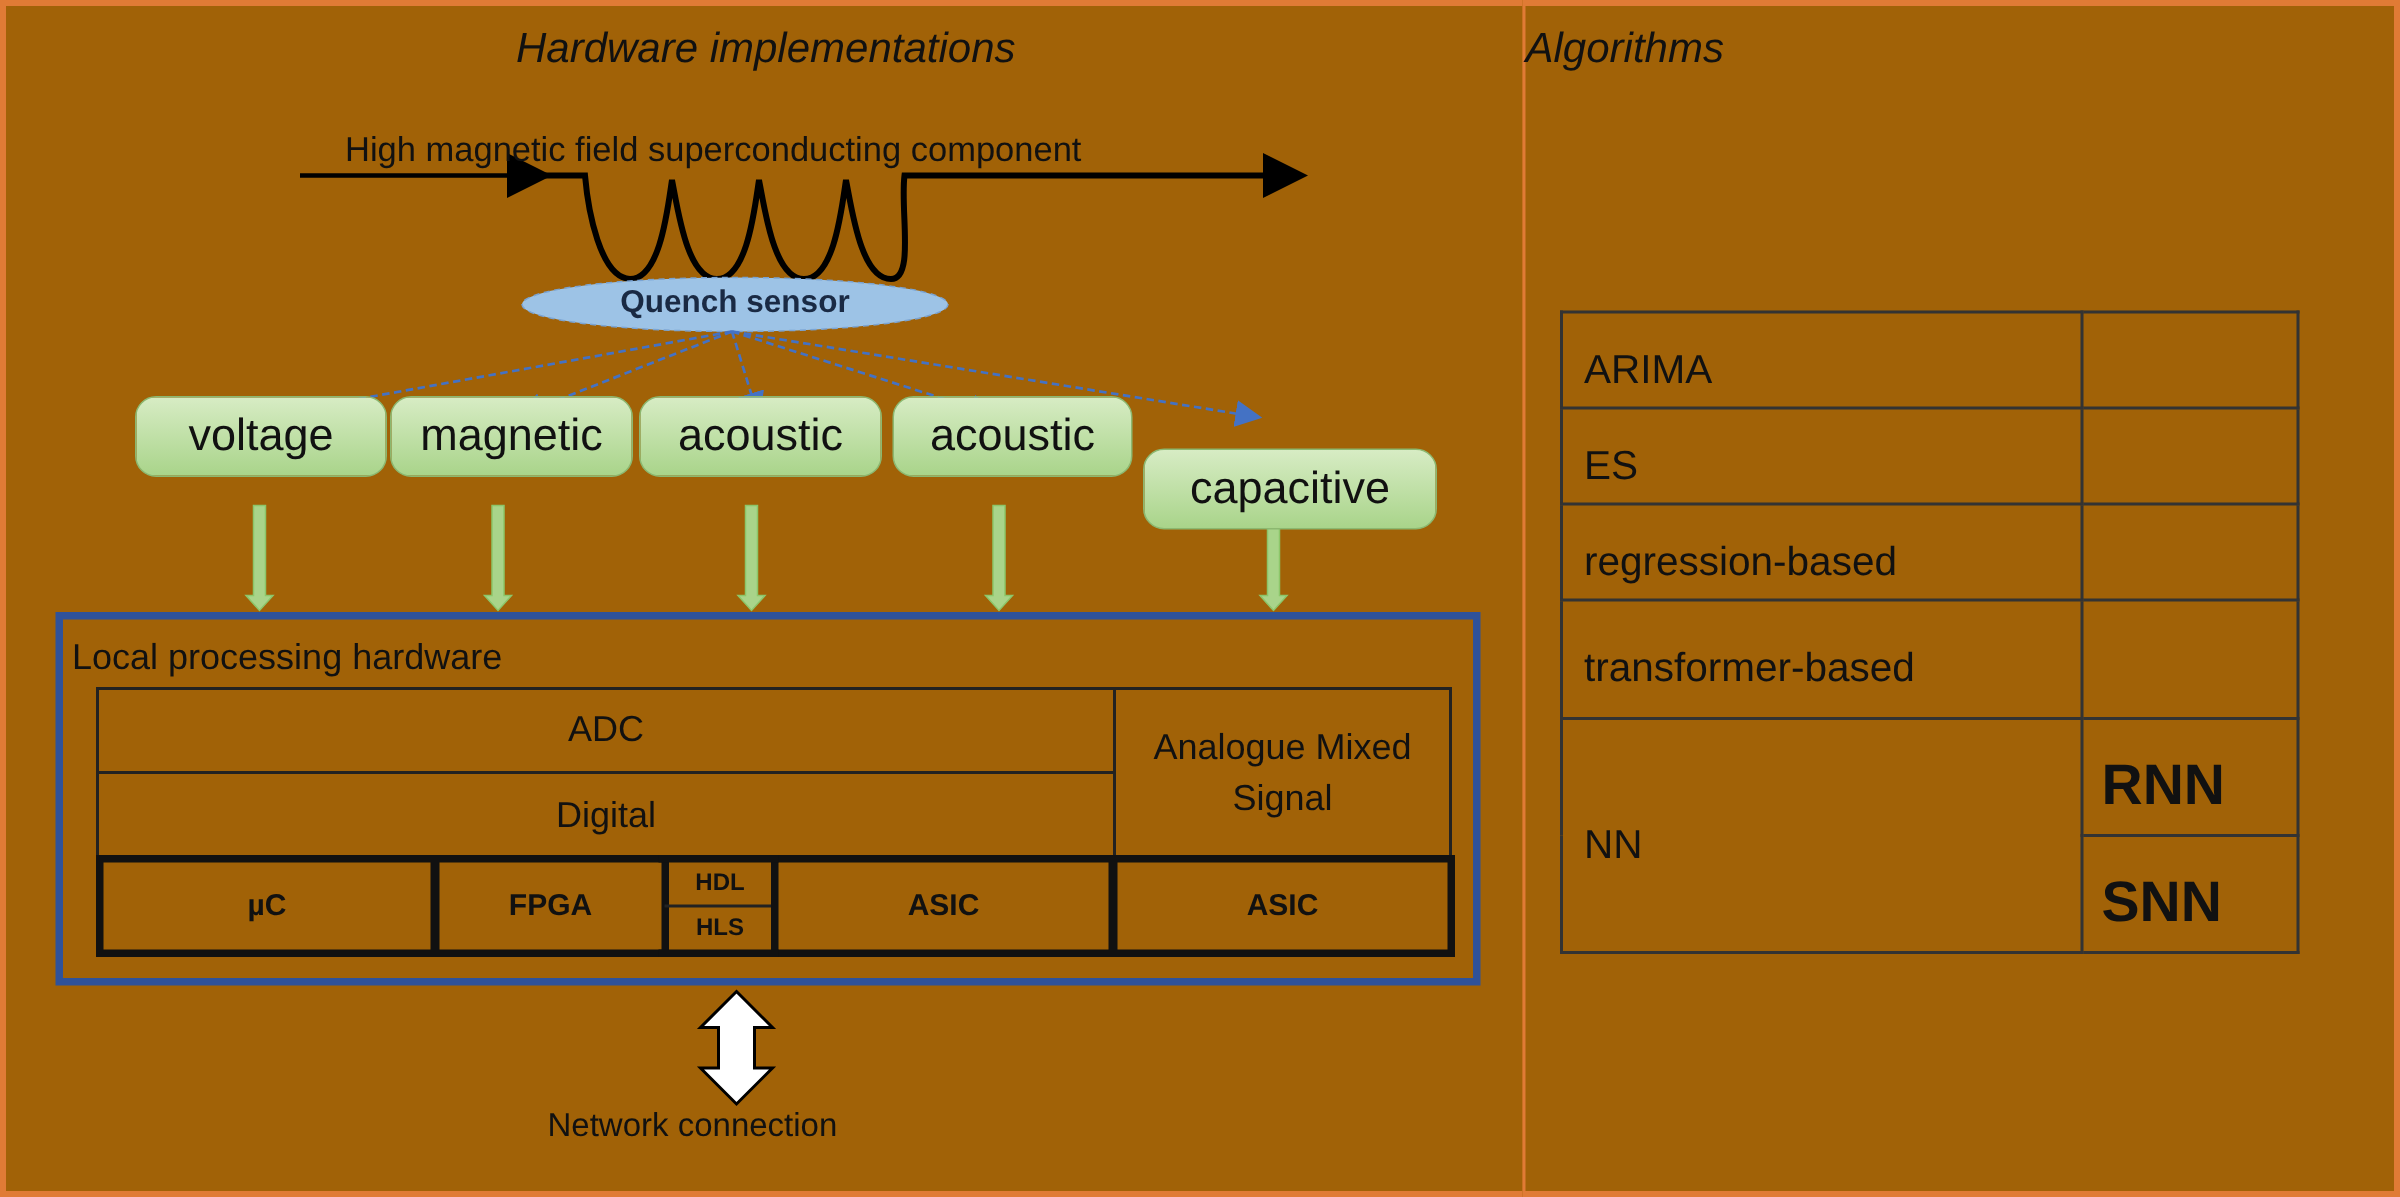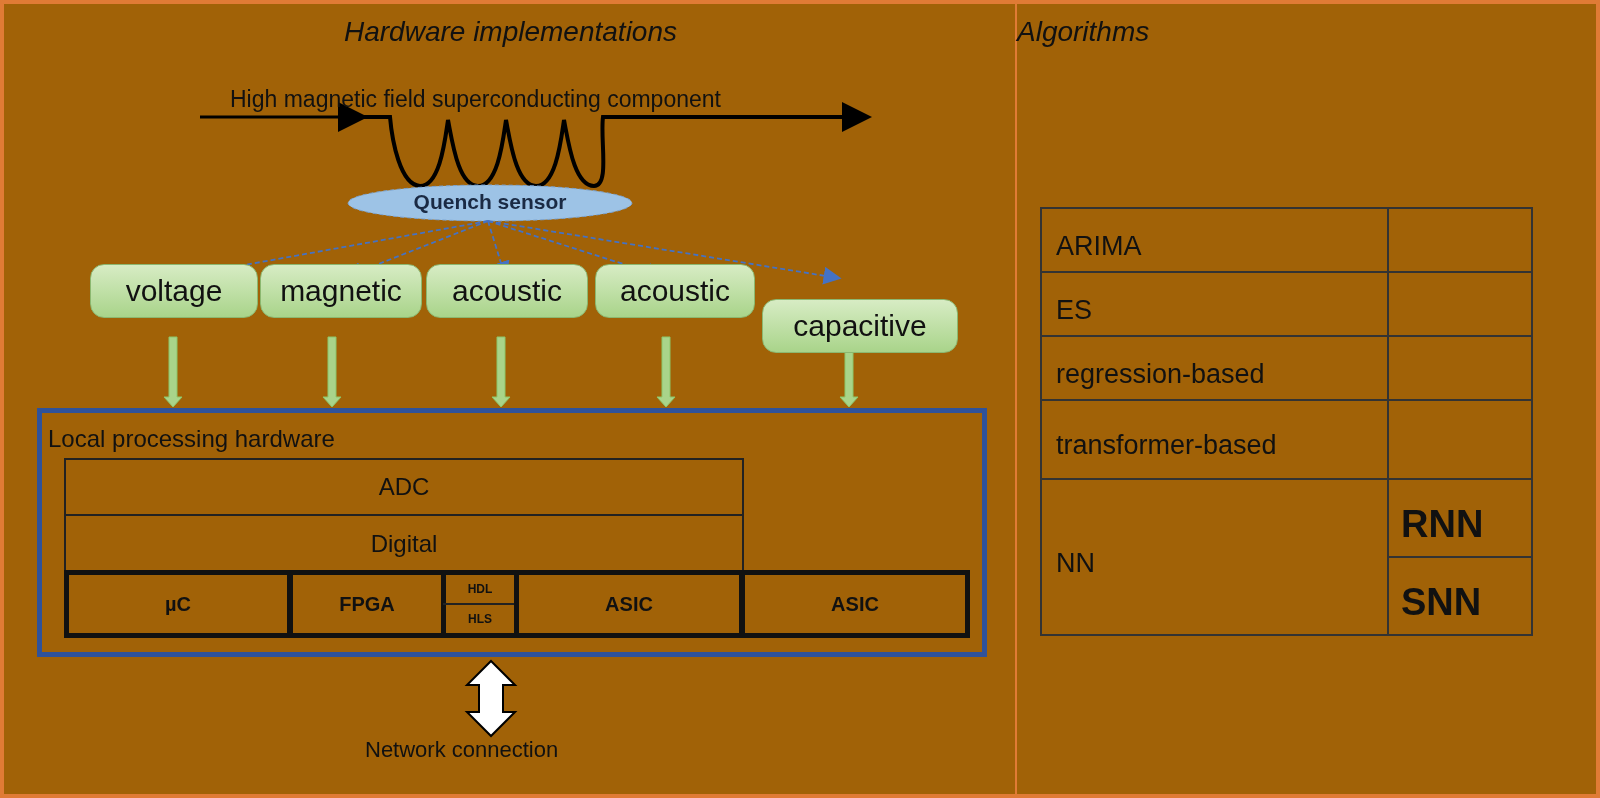--- a/index.html
+++ b/index.html
@@ -20,21 +20,21 @@
     font-size:30px; color:#111; }
 
   #lph { position:absolute; left:37px; top:408px; width:950px; height:249px;
     border:5px solid #2f529a; box-sizing:border-box;padding-left:39px; }
   #lph-label { position:absolute; left:6px; top:12px; font-size:24px; }
   .cell { position:absolute; box-sizing:border-box; display:flex; align-items:center; justify-content:center;
     text-align:center; font-size:24px; }
   .thin { border:2px solid #222; }
   .thick { border:5px solid #111; }
   .bold { font-weight:bold; font-size:20px; }
-  .small-bold { font-weight:bold; font-size:12px; }
+  .small-bold { font-weight:bold; font-size:16px; }
 
   #net-label { position:absolute; left:365px; top:737px; font-size:22px; }
 
   #alg-table { position:absolute; left:1040px; top:207px; width:493px; height:425px;
     border-collapse:collapse; font-size:27px; }
   #alg-table td { border:2px solid #333; padding:12px 0 0 14px; }
   #alg-table td.right { width:130px; padding-left:12px; }
   .bold-big { font-weight:bold; font-size:38px; }
 </style>
 </head>
@@ -102,20 +102,23 @@
   </div>
 
 <div id="lph">
   <div id="lph-label">Local processing hardware</div>
   <div class="cell thin" style="left:22px; top:45px; width:680px; height:58px;">
       <span>ADC</span>
     </div>
   <div class="cell thin" style="left:22px; top:101px; width:680px; height:60px;">
       <span>Digital</span>
     </div>
+  <div class="cell thin" style="left:700px; top:45px; width:226px; height:116px; line-height:1.4;">
+      <span style="width:180px;">Analogue Mixed Signal</span>
+    </div>
 
   <div class="cell thick bold" style="left:22px; top:157px; width:228px; height:68px;">
       <span>µC</span>
     </div>
   <div class="cell thick bold" style="left:246px; top:157px; width:158px; height:68px;">
       <span>FPGA</span>
     </div>
   <div class="cell thin small-bold" style="left:401px; top:162px; width:74px; height:30px; border-width:0 0 2px 0;">
       <span>HDL</span>
     </div>

